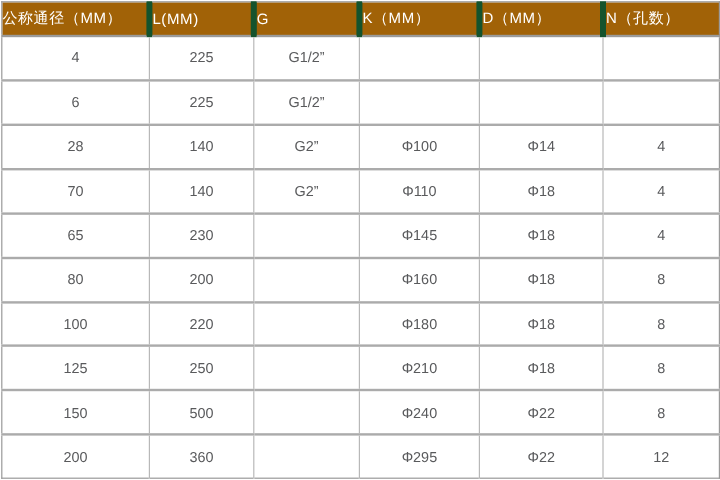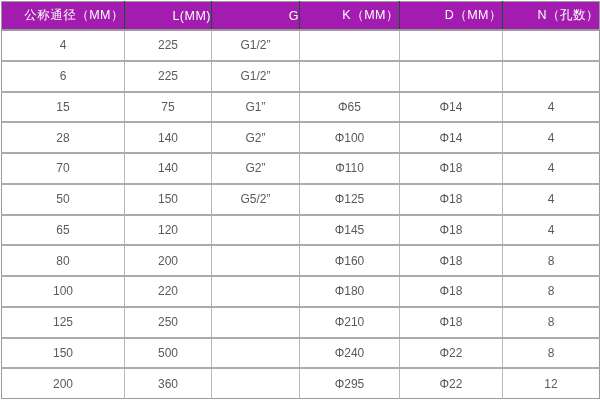--- a/index.html
+++ b/index.html
@@ -9,32 +9,32 @@
   }
   .table-wrap{width:600px;height:400px;box-sizing:border-box;padding:1px;}
   table.spec{
     width:598px;height:398px;
     border-collapse:collapse;
     table-layout:fixed;
     border:1px solid #9a9a9a;
   }
   
   thead th{
-    background:#a21caf;
+    background:#a16207;
     color:#ffffff;
     font-size:12.5px;
     font-weight:normal;
     height:27px;
-    text-align:right;
+    text-align:left;
     vertical-align:middle;
     border-bottom:2px solid #9a9a9a;
     padding:0;
     letter-spacing:0.5px;
   }
-  thead th + th{border-left:1px solid #14532d;margin-left:24px;}
+  thead th + th{border-left:5px solid #14532d;margin-left:24px;}
   
   tbody td{
     background:#ffffff;
     color:#595a5c;
     font-size:12px;
     text-align:center;
     vertical-align:middle;
     height:22px;
     padding:0;
     border-top:2px solid #ababab;
@@ -77,54 +77,38 @@
         </tr>
         <tr>
           <td>6</td>
           <td>225</td>
           <td>G1/2”</td>
           <td></td>
           <td></td>
           <td></td>
         </tr>
         <tr>
-          <td>15</td>
-          <td>75</td>
-          <td>G1”</td>
-          <td>Φ65</td>
-          <td>Φ14</td>
-          <td>4</td>
-        </tr>
-        <tr>
           <td>28</td>
           <td>140</td>
           <td>G2”</td>
           <td>Φ100</td>
           <td>Φ14</td>
           <td>4</td>
         </tr>
         <tr>
           <td>70</td>
           <td>140</td>
           <td>G2”</td>
           <td>Φ110</td>
           <td>Φ18</td>
           <td>4</td>
         </tr>
         <tr>
-          <td>50</td>
-          <td>150</td>
-          <td>G5/2”</td>
-          <td>Φ125</td>
-          <td>Φ18</td>
-          <td>4</td>
-        </tr>
-        <tr>
           <td>65</td>
-          <td>120</td>
+          <td>230</td>
           <td></td>
           <td>Φ145</td>
           <td>Φ18</td>
           <td>4</td>
         </tr>
         <tr>
           <td>80</td>
           <td>200</td>
           <td></td>
           <td>Φ160</td>

